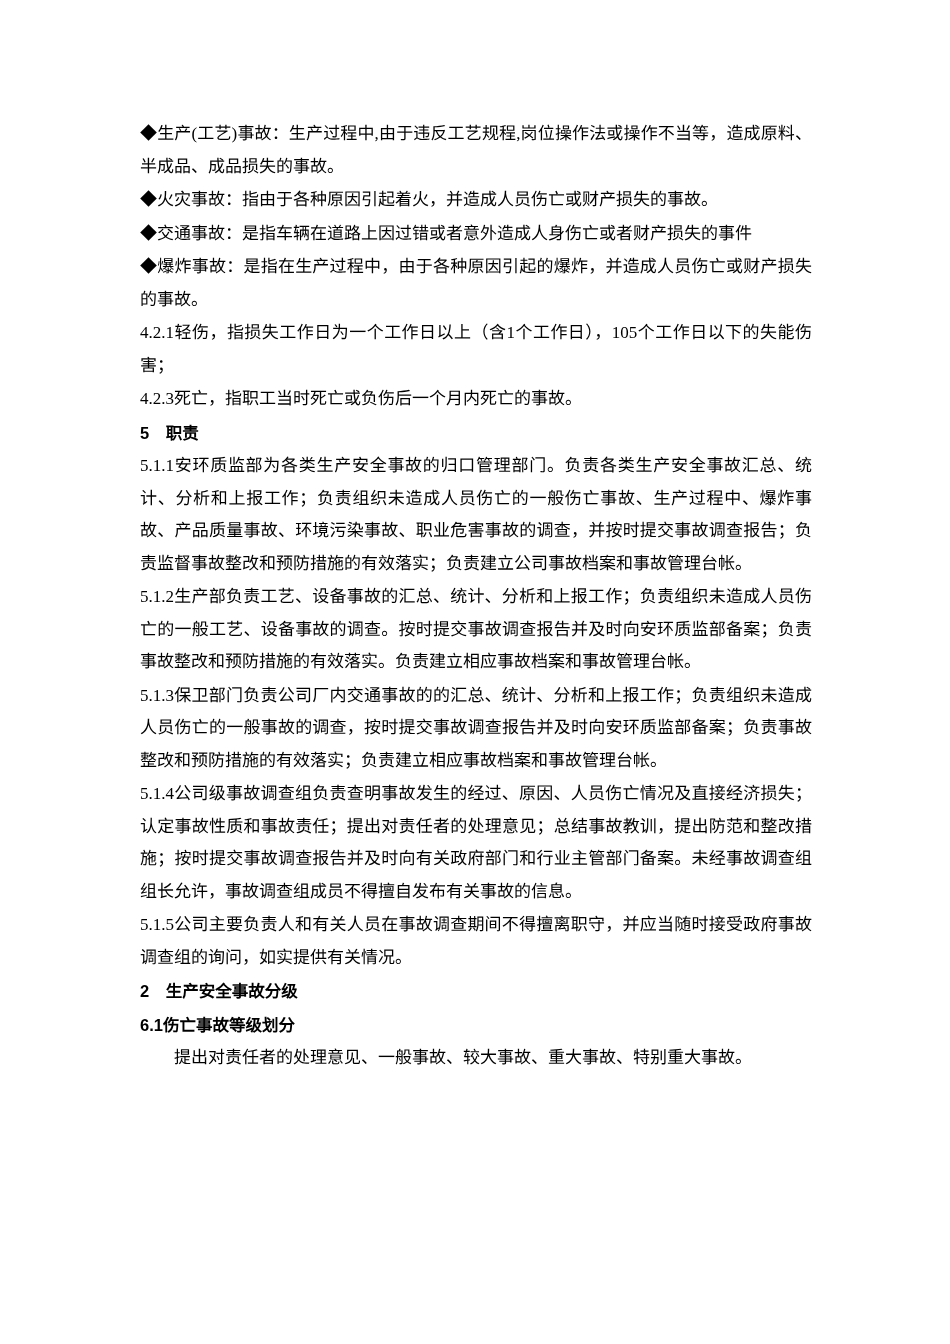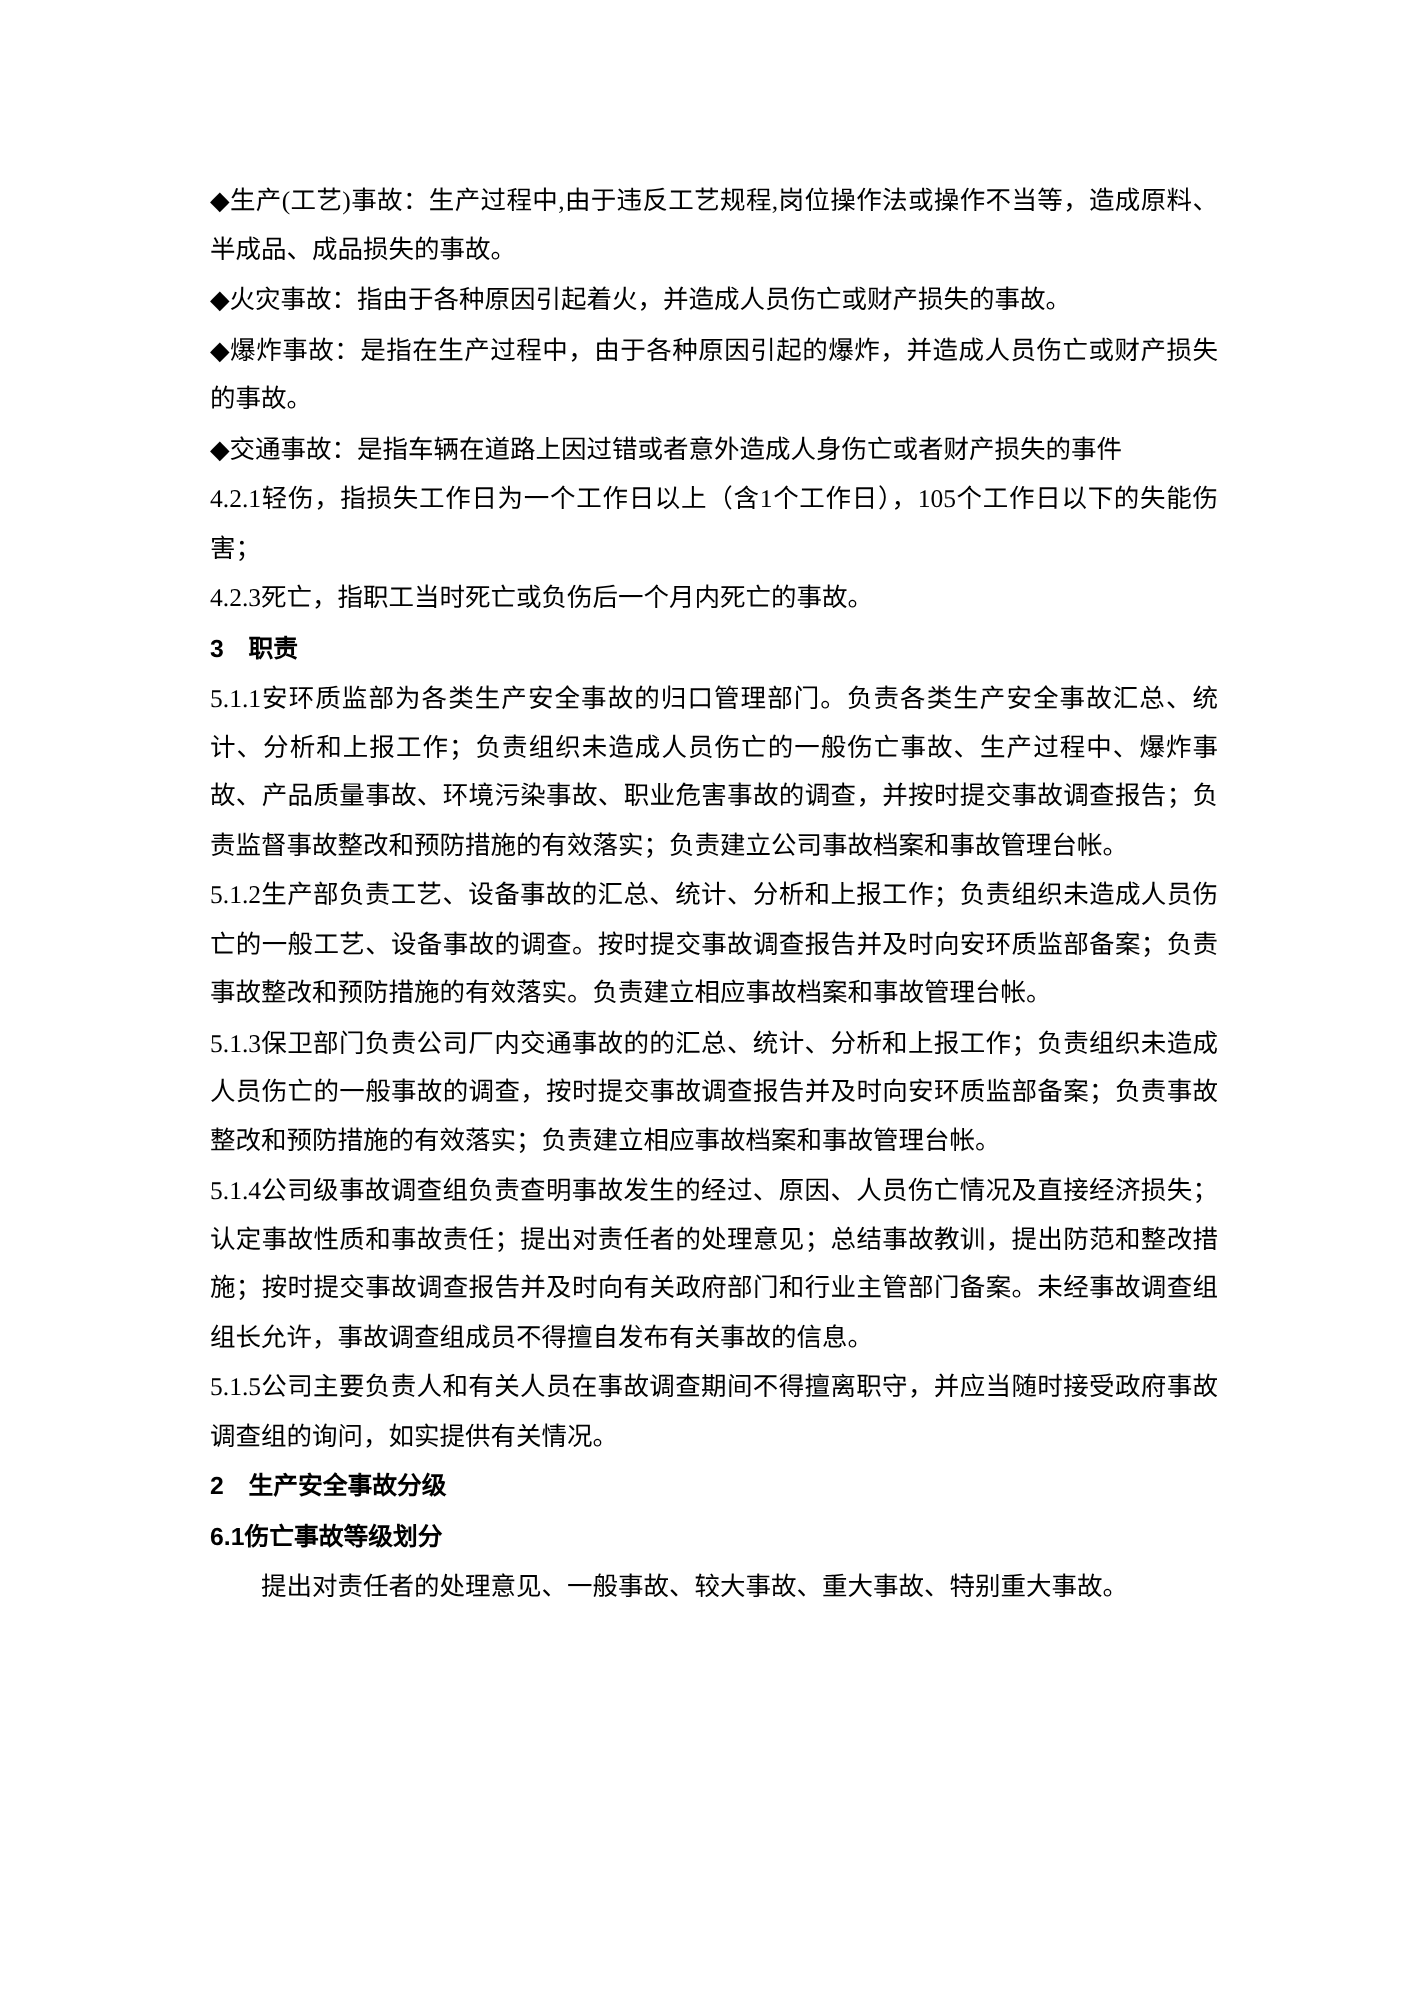--- a/index.html
+++ b/index.html
@@ -18,41 +18,42 @@
     overflow: hidden;
     font-family: "Liberation Serif", "DejaVu Serif", serif;
     color: #000000;
   }
   .para {
     font-size: 17px;
     line-height: 32.5px;
     text-align: justify;
     margin: 0 0 1px 0;
     word-break: break-all;
+    font-family: Liberation Serif, serif;
   }
   .para.bold {
     font-weight: 700;
     font-family: "Liberation Sans", "DejaVu Sans", sans-serif;
     font-size: 16.5px;
   }
   .para.indent {
     text-indent: 2em;
   }
 </style>
 </head>
 <body>
 
 <div class="page">
   <p class="para">◆生产(工艺)事故：生产过程中,由于违反工艺规程,岗位操作法或操作不当等，造成原料、半成品、成品损失的事故。</p>
   <p class="para">◆火灾事故：指由于各种原因引起着火，并造成人员伤亡或财产损失的事故。</p>
+  <p class="para">◆交通事故：是指车辆在道路上因过错或者意外造成人身伤亡或者财产损失的事件</p>
   <p class="para">◆爆炸事故：是指在生产过程中，由于各种原因引起的爆炸，并造成人员伤亡或财产损失的事故。</p>
-  <p class="para">◆交通事故：是指车辆在道路上因过错或者意外造成人身伤亡或者财产损失的事件</p>
   <p class="para">4.2.1轻伤，指损失工作日为一个工作日以上（含1个工作日），105个工作日以下的失能伤害；</p>
   <p class="para">4.2.3死亡，指职工当时死亡或负伤后一个月内死亡的事故。</p>
-  <p class="para bold">3　职责</p>
+  <p class="para bold">5　职责</p>
   <p class="para">5.1.1安环质监部为各类生产安全事故的归口管理部门。负责各类生产安全事故汇总、统计、分析和上报工作；负责组织未造成人员伤亡的一般伤亡事故、生产过程中、爆炸事故、产品质量事故、环境污染事故、职业危害事故的调查，并按时提交事故调查报告；负责监督事故整改和预防措施的有效落实；负责建立公司事故档案和事故管理台帐。</p>
   <p class="para">5.1.2生产部负责工艺、设备事故的汇总、统计、分析和上报工作；负责组织未造成人员伤亡的一般工艺、设备事故的调查。按时提交事故调查报告并及时向安环质监部备案；负责事故整改和预防措施的有效落实。负责建立相应事故档案和事故管理台帐。</p>
   <p class="para">5.1.3保卫部门负责公司厂内交通事故的的汇总、统计、分析和上报工作；负责组织未造成人员伤亡的一般事故的调查，按时提交事故调查报告并及时向安环质监部备案；负责事故整改和预防措施的有效落实；负责建立相应事故档案和事故管理台帐。</p>
   <p class="para">5.1.4公司级事故调查组负责查明事故发生的经过、原因、人员伤亡情况及直接经济损失；认定事故性质和事故责任；提出对责任者的处理意见；总结事故教训，提出防范和整改措施；按时提交事故调查报告并及时向有关政府部门和行业主管部门备案。未经事故调查组组长允许，事故调查组成员不得擅自发布有关事故的信息。</p>
   <p class="para">5.1.5公司主要负责人和有关人员在事故调查期间不得擅离职守，并应当随时接受政府事故调查组的询问，如实提供有关情况。</p>
   <p class="para bold">2　生产安全事故分级</p>
   <p class="para bold">6.1伤亡事故等级划分</p>
   <p class="para indent">提出对责任者的处理意见、一般事故、较大事故、重大事故、特别重大事故。</p>
 </div>
 

